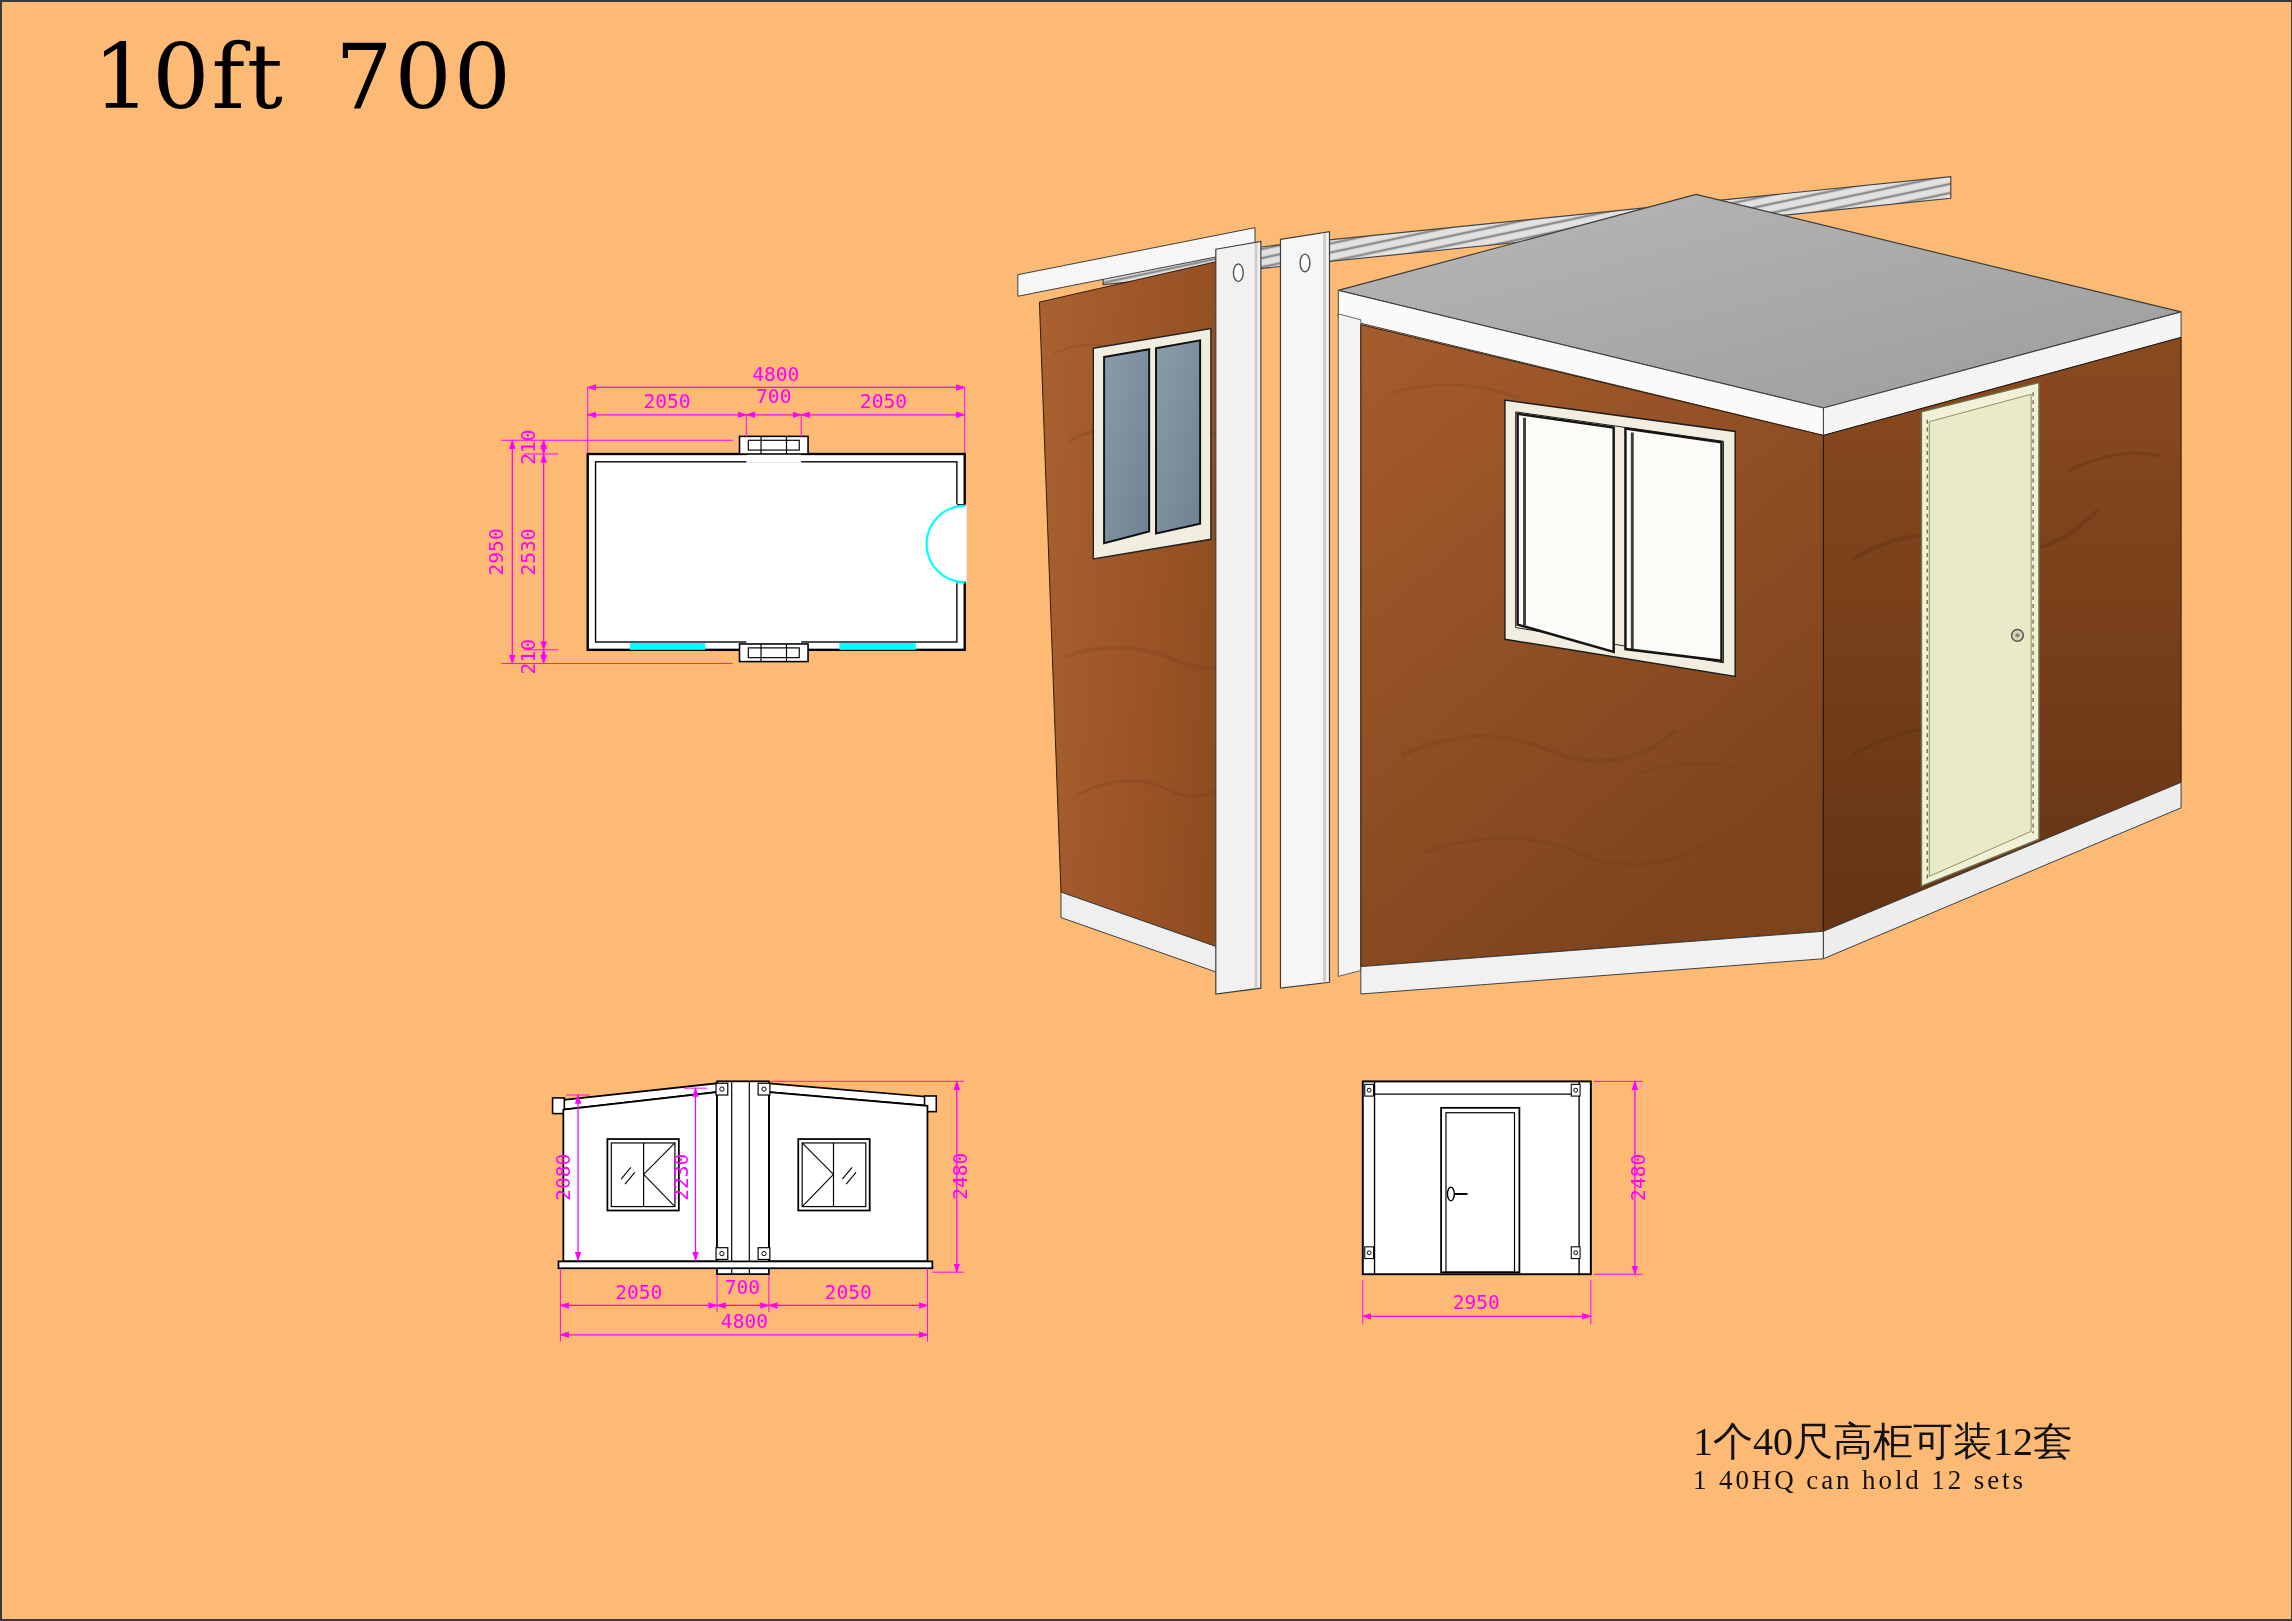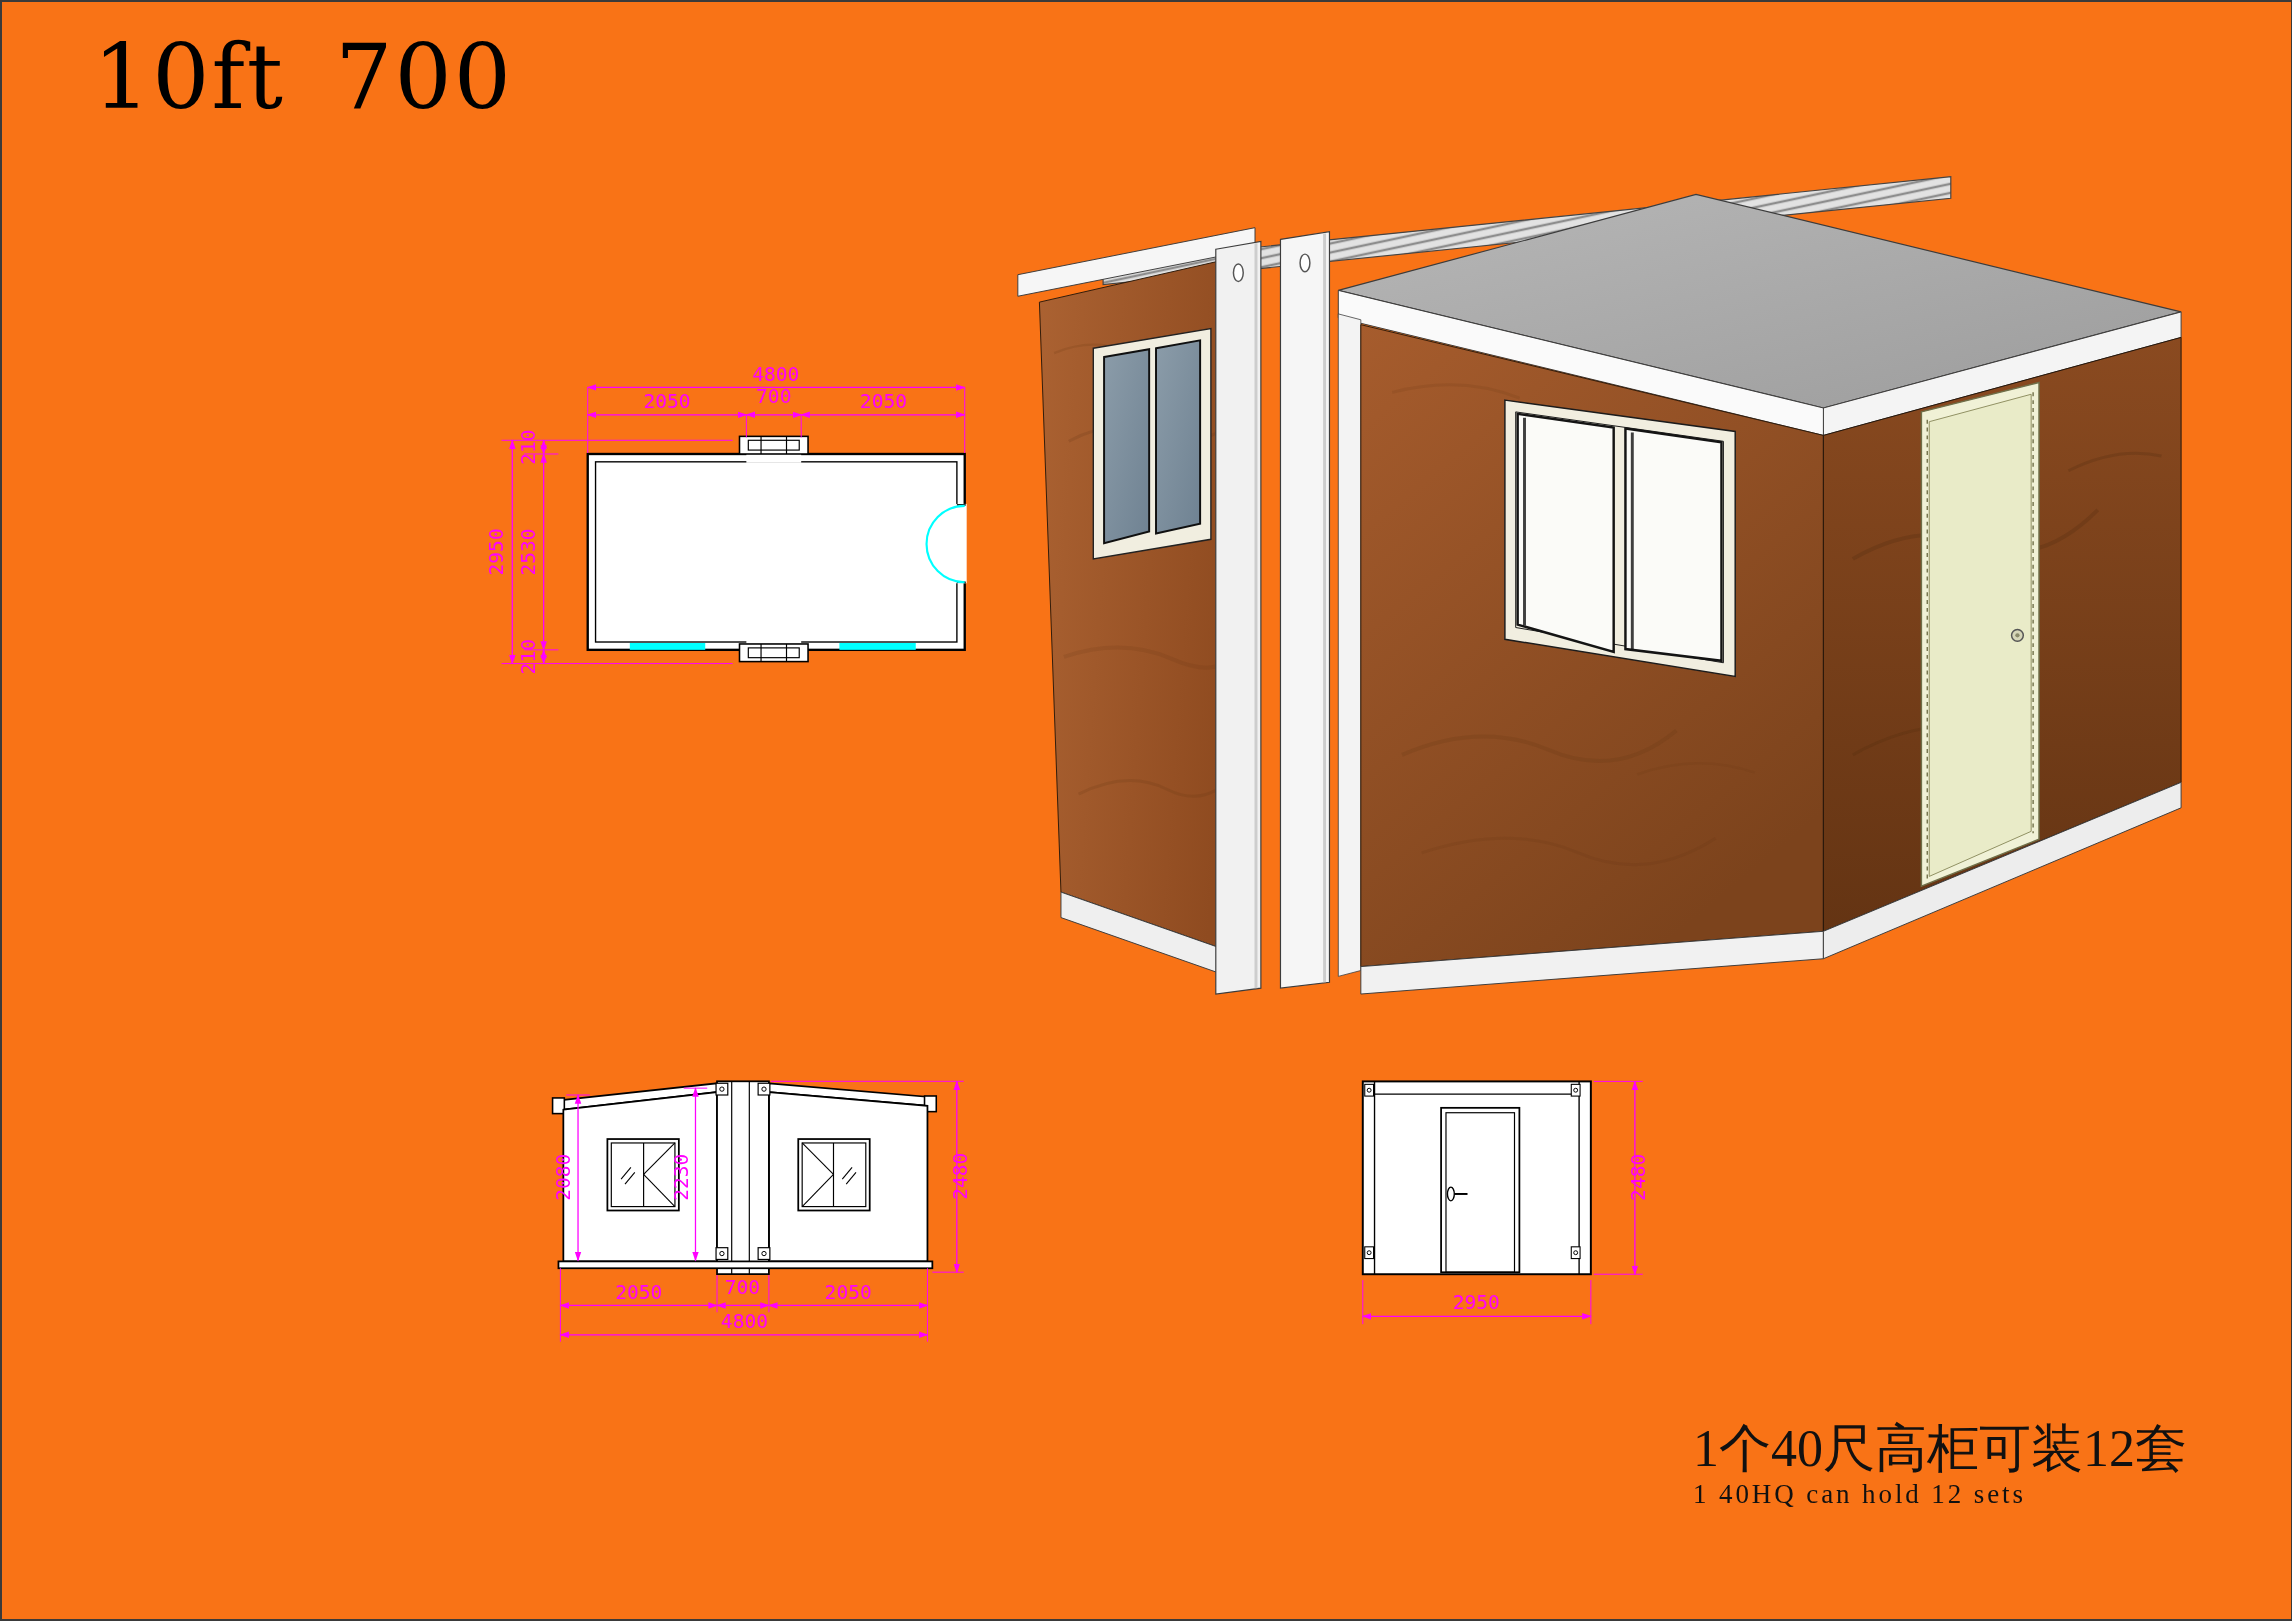--- a/index.html
+++ b/index.html
@@ -1,25 +1,25 @@
 <!DOCTYPE html>
 <html><head>
 <meta charset="utf-8">
 <style>
   html,body{margin:0;padding:0;background:#fff;}
-  .page{position:relative;width:2293px;height:1621px;background:#f97316;overflow:hidden;
+  .page{position:relative;width:2293px;height:1621px;background:#fdba74;overflow:hidden;
         font-family:"Liberation Sans",sans-serif;}
   .frame{position:absolute;inset:0;border:2.9px solid #3a3a3a;pointer-events:none;}
   .abs{position:absolute;}
   svg{overflow:visible;}
   .title{position:absolute;left:93px;top:23.5px;font-family:"DejaVu Serif",serif;
          font-size:90px;color:#000;word-spacing:19.6px;letter-spacing:2px;white-space:nowrap;}
   .notes{position:absolute;left:1693px;top:1419px;color:#111;
          font-family:"Liberation Serif",serif;line-height:1.16;white-space:nowrap;}
-  .notes .zh{font-size:52px;}
+  .notes .zh{font-size:40px;}
   .notes .en{font-size:27px;letter-spacing:2.9px;}
   
   .bl{stroke:#000;fill:none;}
   .blf{stroke:#000;fill:#fff;}
   .dl{stroke:#FF00FF;stroke-width:1.3;fill:none;}
   .wl{stroke:#FF00FF;stroke-width:1;fill:none;}
   .dt{fill:#FF00FF;font-family:"DejaVu Sans Mono",monospace;font-size:20px;text-anchor:middle;}
   .cy{stroke:#00FFFF;fill:none;}
 </style>
 </head>

